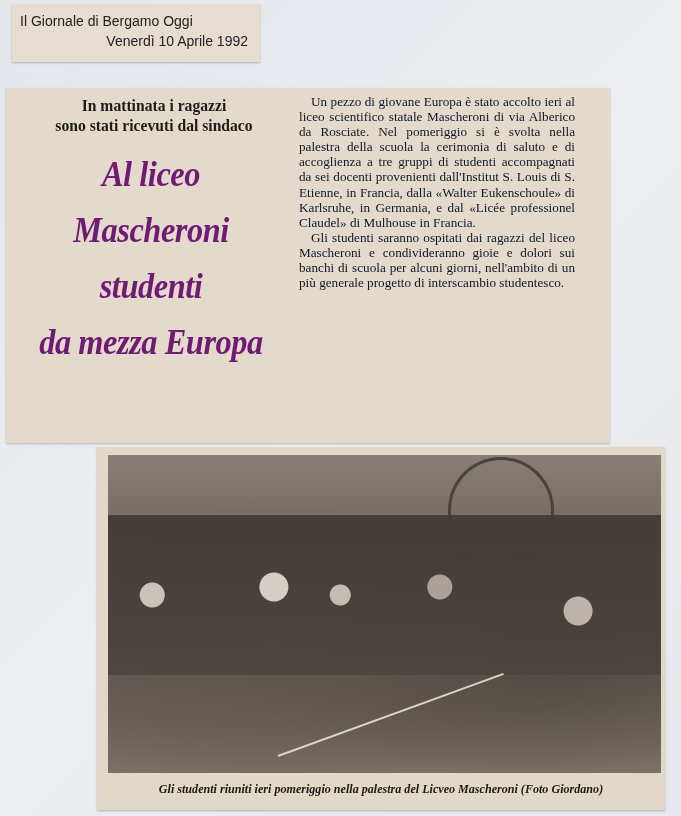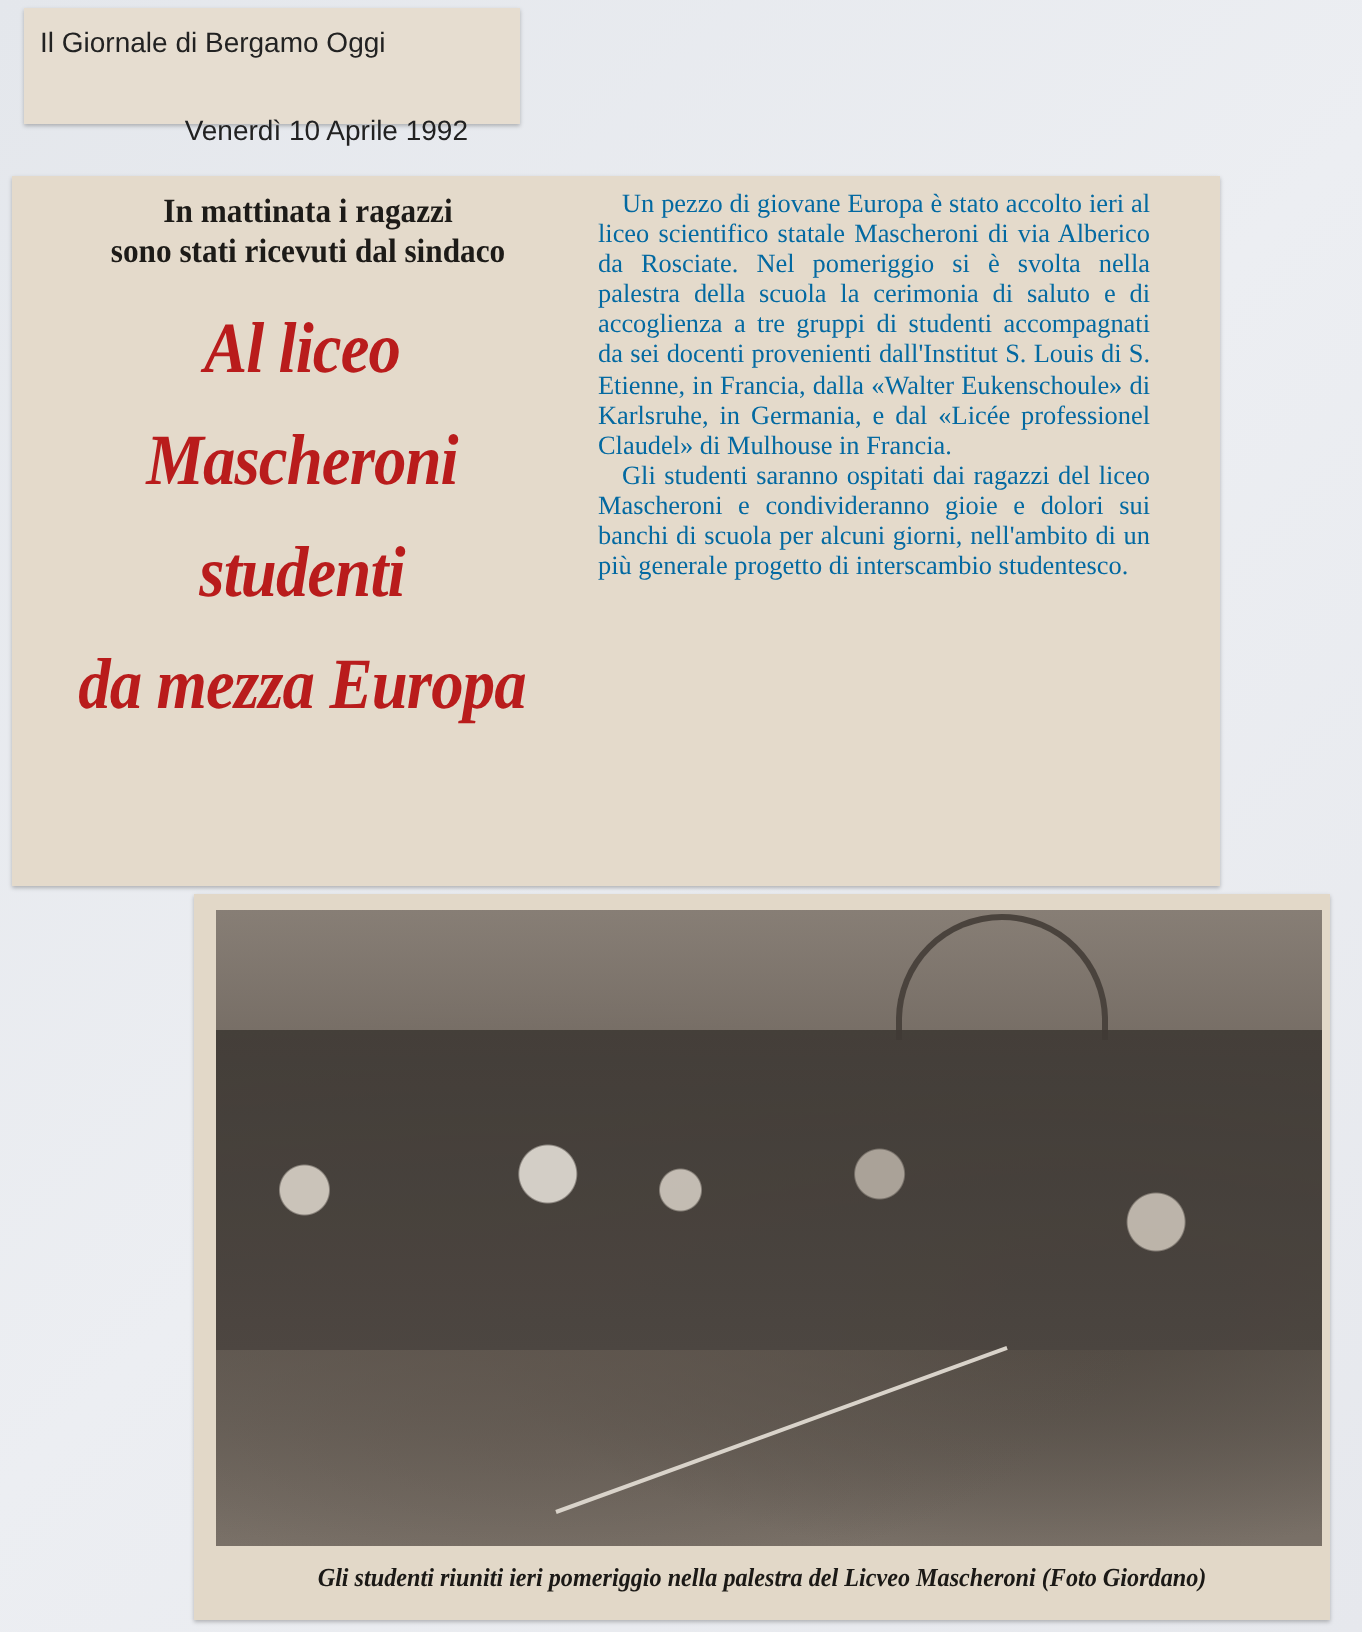--- a/index.html
+++ b/index.html
@@ -15,49 +15,49 @@
   }
   #source-clip {
     left:12px; top:4px; width:248px; height:58px;
     background:#e6ddd0;
     font-family:"Liberation Sans", sans-serif;
     color:#222;
     font-size:14px;
     line-height:18px;
   }
   #source-clip .l1 { position:absolute; left:8px; top:8px; }
-  #source-clip .l2 { position:absolute; right:26px; top:28px;margin-top:24px; }
+  #source-clip .l2 { position:absolute; right:12px; top:28px; }
   #article-clip {
     left:6px; top:88px; width:604px; height:355px;
     background:#e4dacb;
   }
   .kicker {
     position:absolute; left:0; top:8px; width:296px;
     text-align:center;
     font-family:"Liberation Serif", serif;
     font-weight:bold;
     font-size:17px; line-height:20px;
     color:#1d1b18;
     transform:scaleX(0.92);
   }
   .headline {
     position:absolute; left:0; top:58px; width:290px;
     text-align:center;
     font-family:"Liberation Serif", serif;
     font-style:italic; font-weight:bold;
-    color:#b91c1c;
+    color:#701a75;
     font-size:36px; line-height:56px;
     letter-spacing:-0.5px;
   }
   .headline div { transform:scaleX(0.9); }
   .body-col {
     position:absolute; left:293px; top:6px; width:276px;
     font-family:"Liberation Serif", serif;
     font-size:13.2px; line-height:15.1px;
-    color:#0369a1;
+    color:#0f172a;
     text-align:justify;
   }
   .body-col p { margin:0; text-indent:12px; }
   #photo-clip {
     left:97px; top:447px; width:568px; height:363px;
     background:#e2d8c8;
     font-style:italic;
   }
   .photo {
     position:absolute; left:11px; top:8px; width:553px; height:318px;

